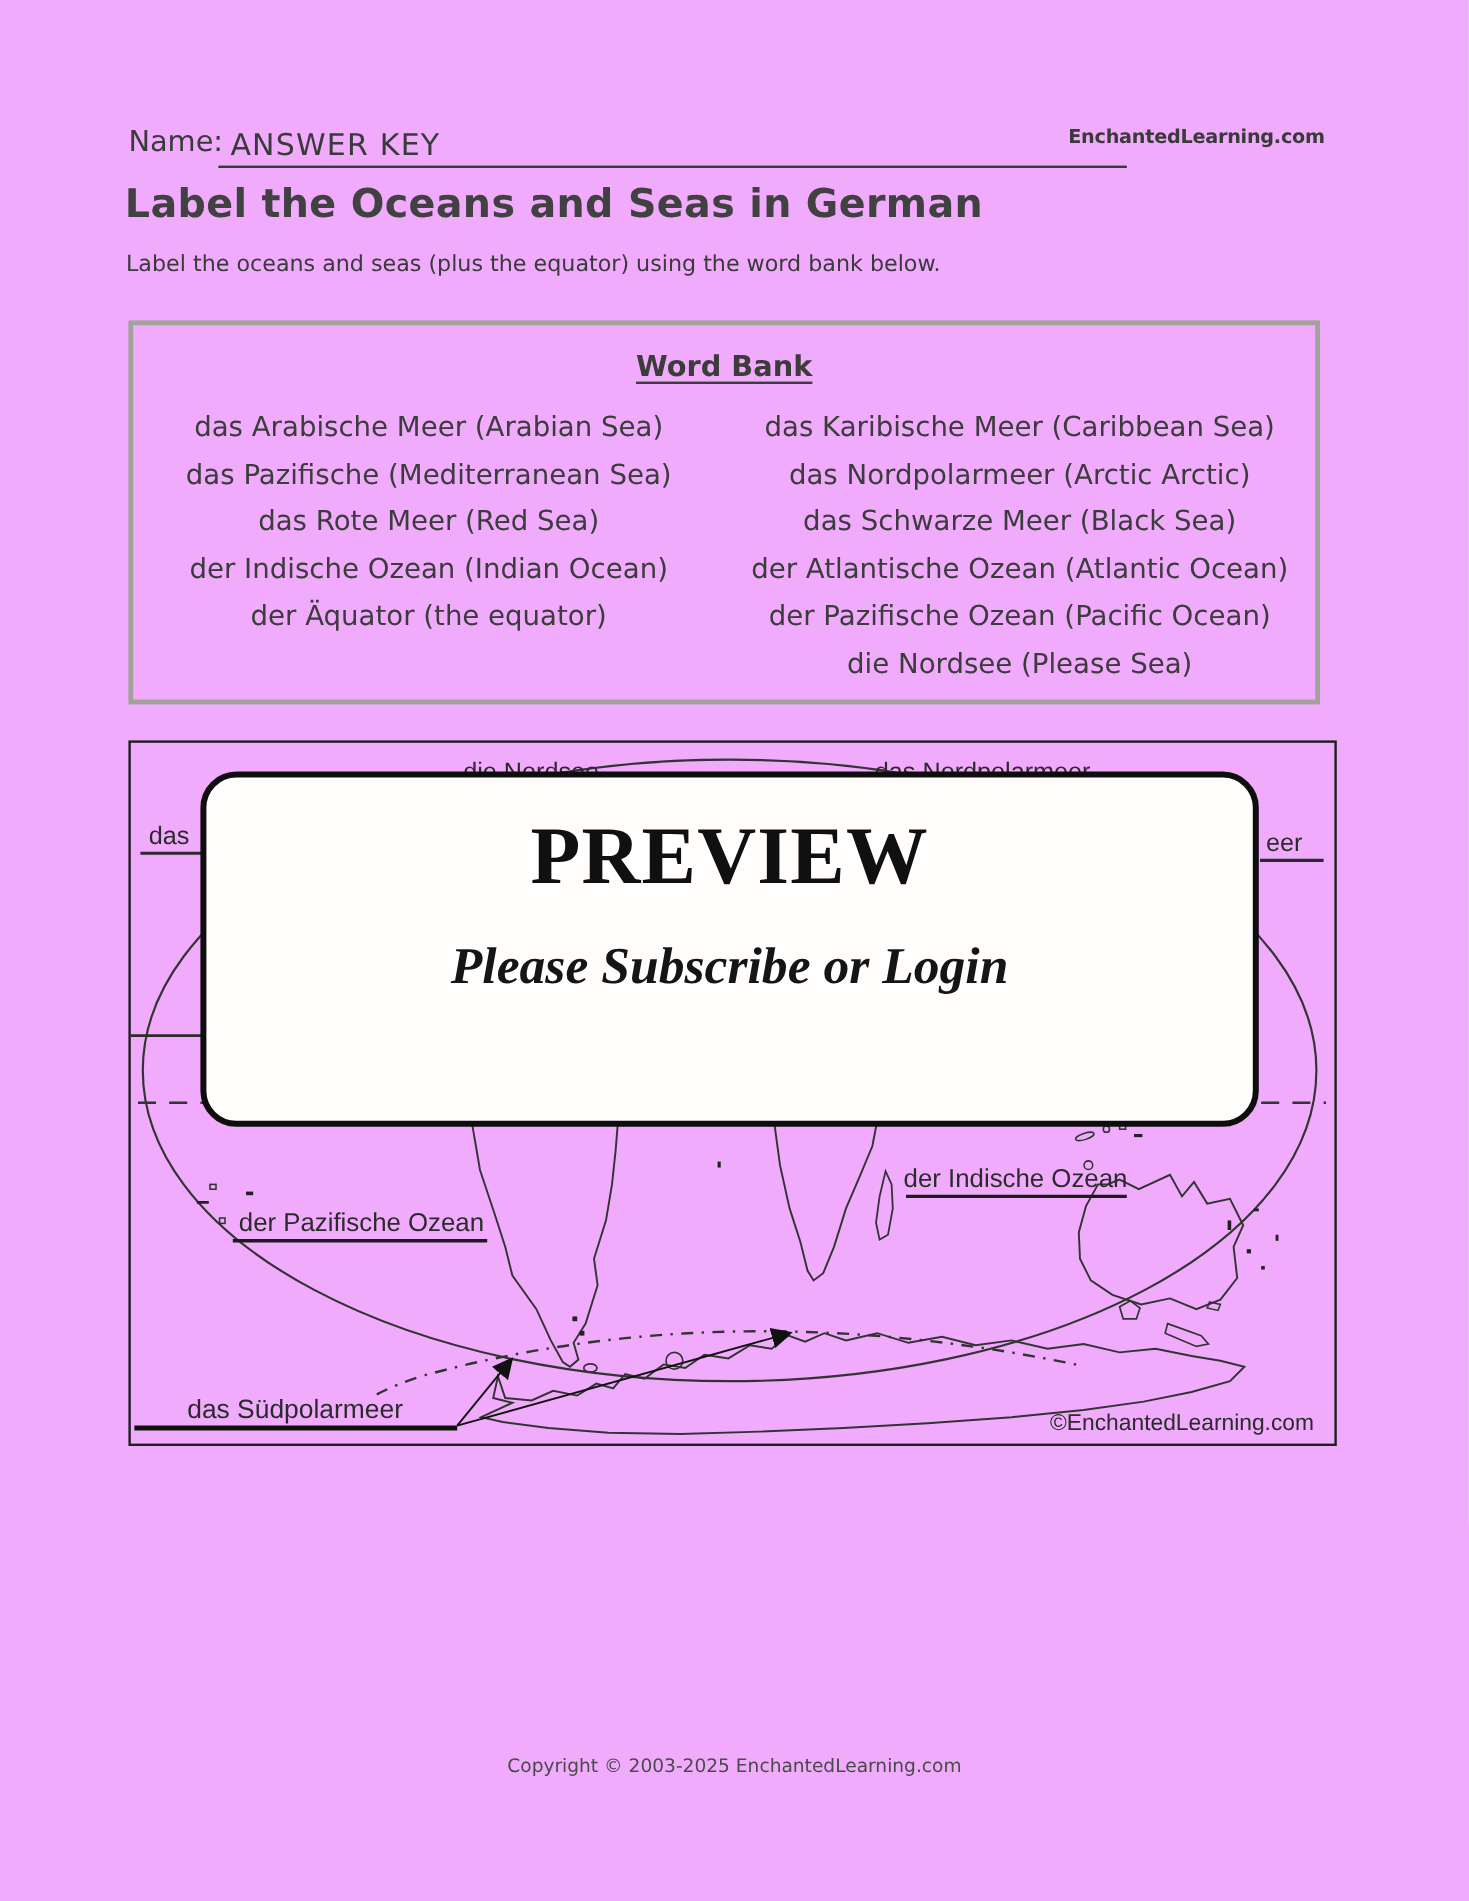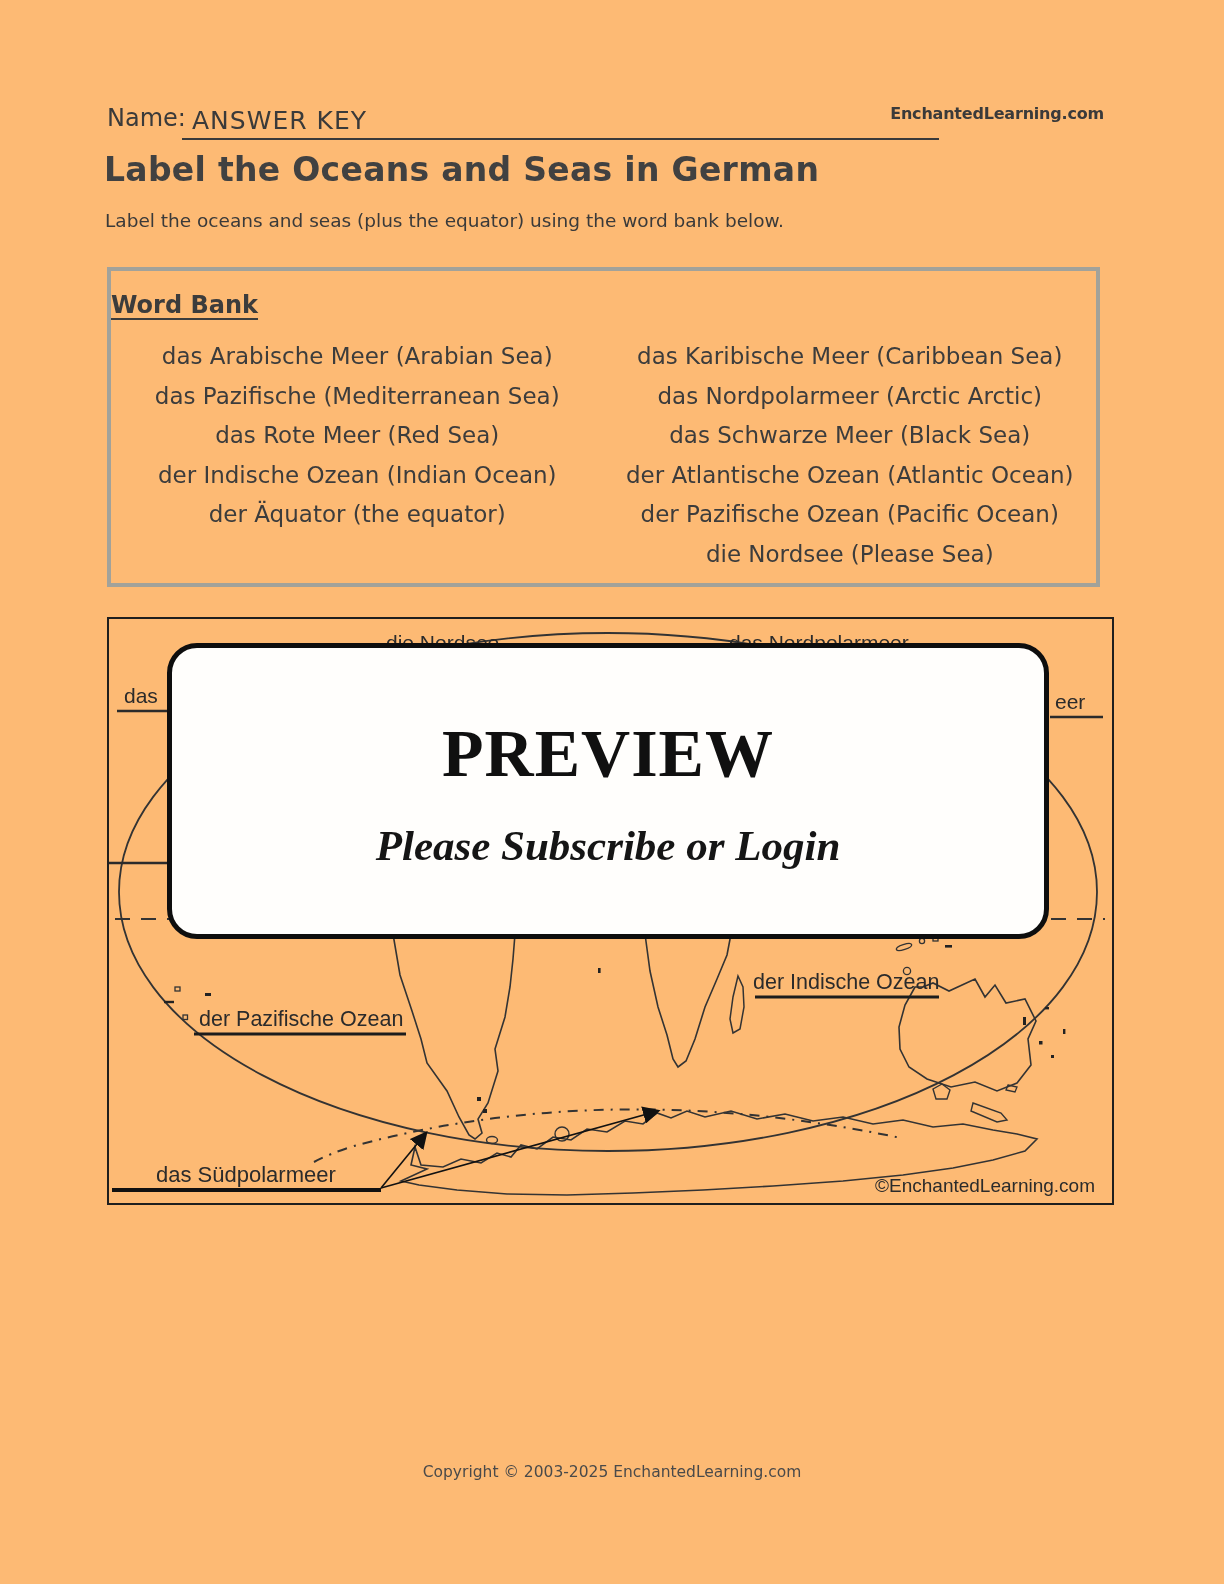--- a/index.html
+++ b/index.html
@@ -1,45 +1,45 @@
 <!DOCTYPE html>
 <html><head>
 <meta charset="utf-8">
 <style>
   html,body{margin:0;padding:0;}
-  .page{position:relative;width:1224px;height:1584px;background:#fdba74;
+  .page{position:relative;width:1224px;height:1584px;background:#f0abfc;
         font-family:"DejaVu Sans",sans-serif;color:#3a3a3a;overflow:hidden;}
   .abs{position:absolute;}
 
   
   .name-label{left:107px;top:104px;font-size:24px;}
   .name-value{left:192px;top:106px;font-size:25px;letter-spacing:1px;}
   .name-line{left:182px;top:138px;width:757px;border-top:2px solid #3a3a3a;height:0;}
   .site-top{right:120px;top:104px;font-size:16px;font-weight:700;letter-spacing:-0.2px;}
 
   .page-title{left:104px;top:150px;font-size:33px;font-weight:700;letter-spacing:0.3px;color:#414141;}
   .instructions{left:105px;top:210px;font-size:18.5px;}
 
   
   .wordbank{left:107px;top:267px;width:985px;height:312px;border:4px solid #a2a29a;}
-  .wb-title{width:100%;top:20px;font-size:24px;font-weight:700;
+  .wb-title{width:100%;text-align:center;top:20px;font-size:24px;font-weight:700;
             text-decoration:underline;text-underline-offset:5px;color:#3c3c3c;}
   .wb-cols{left:0;top:66px;width:100%;display:grid;grid-template-columns:1fr 1fr;}
   .wb-col{display:flex;flex-direction:column;}
   .wb-item{text-align:center;font-size:23px;line-height:39.6px;color:#3c3c3c;white-space:nowrap;}
 
   
   .mapbox{left:107px;top:617px;width:1003px;height:584px;border:2px solid #1f1f1f;}
   .map-svg{position:absolute;left:0;top:0;width:1003px;height:584px;}
   .map-svg text{font-family:"Liberation Sans",sans-serif;fill:#2b2b2b;}
 
   
   .preview{left:58px;top:24px;width:872px;height:286px;background:#fffefc;
            border:5px solid #0e0e0e;border-radius:30px;z-index:5;}
-  .preview-title{width:100%;text-align:center;margin:0;padding-top:66px;
+  .preview-title{width:100%;text-align:center;margin:0;padding-top:26px;
                  font-family:"Liberation Serif",serif;font-size:68px;font-weight:700;
                  color:#101010;letter-spacing:1px;}
   .preview-sub{width:100%;text-align:center;margin:0;padding-top:28px;
                font-family:"Liberation Serif",serif;font-style:italic;font-weight:600;
                font-size:43px;color:#151515;}
 
   .footer{width:100%;text-align:center;top:1445px;font-size:15.5px;color:#4a4a4a;margin-top:18px;}
 </style>
 </head>
 <body>

